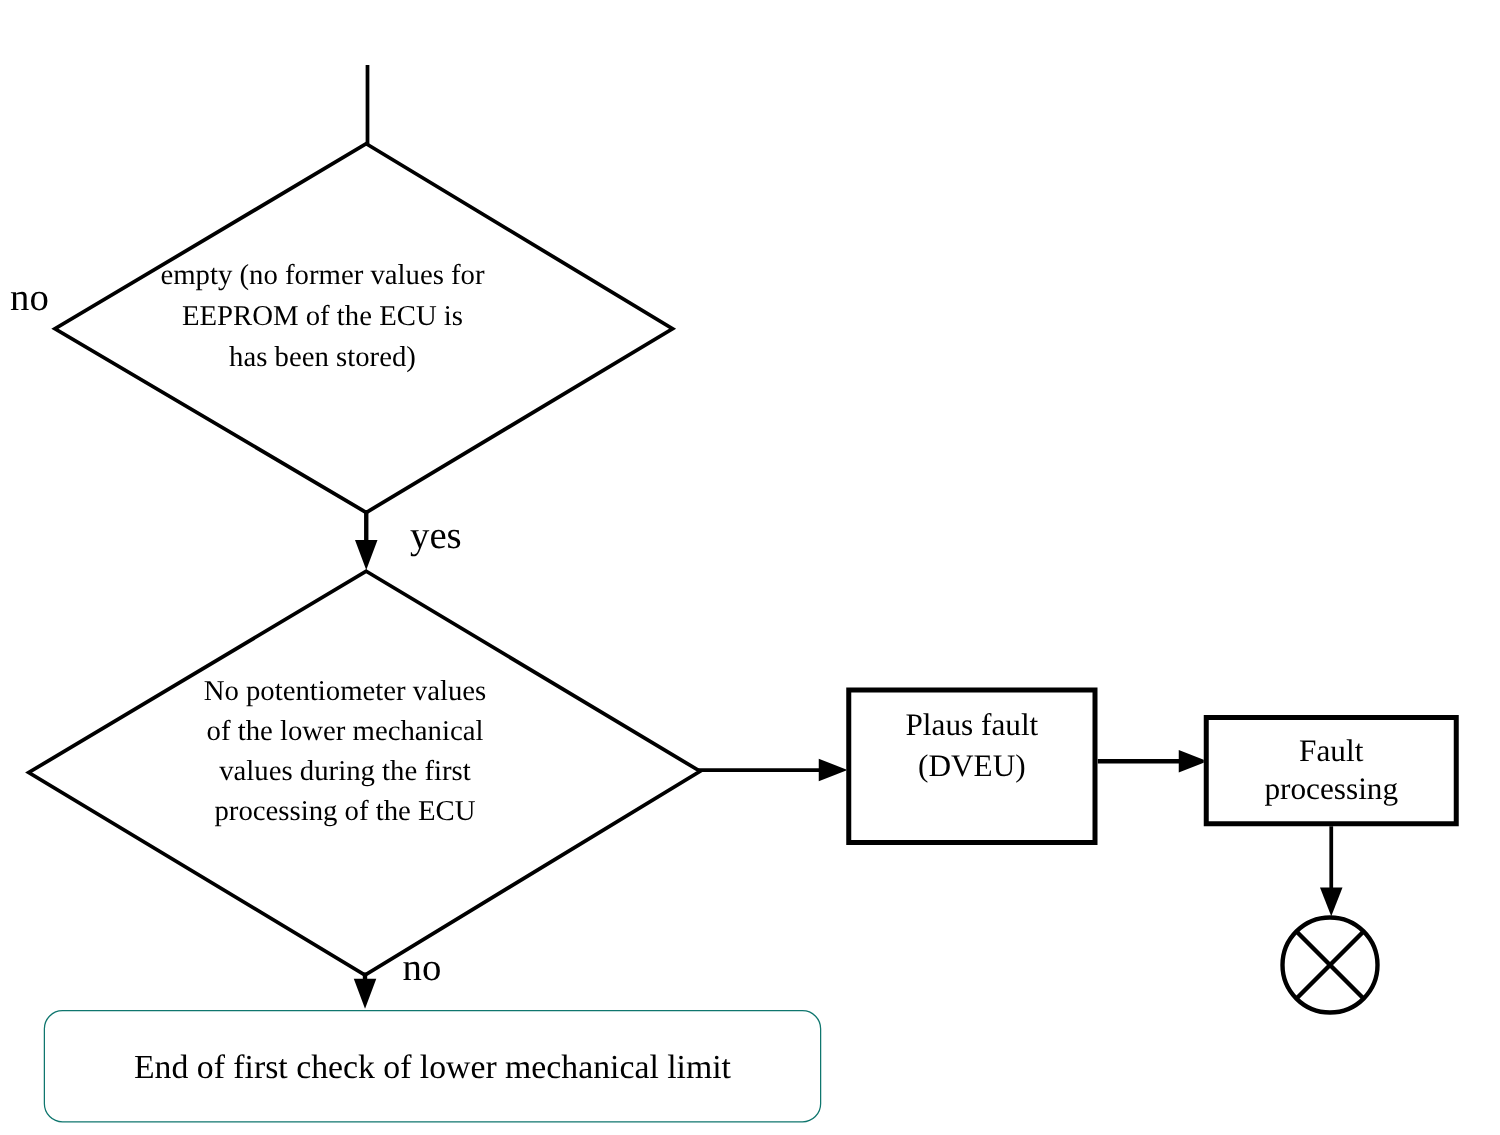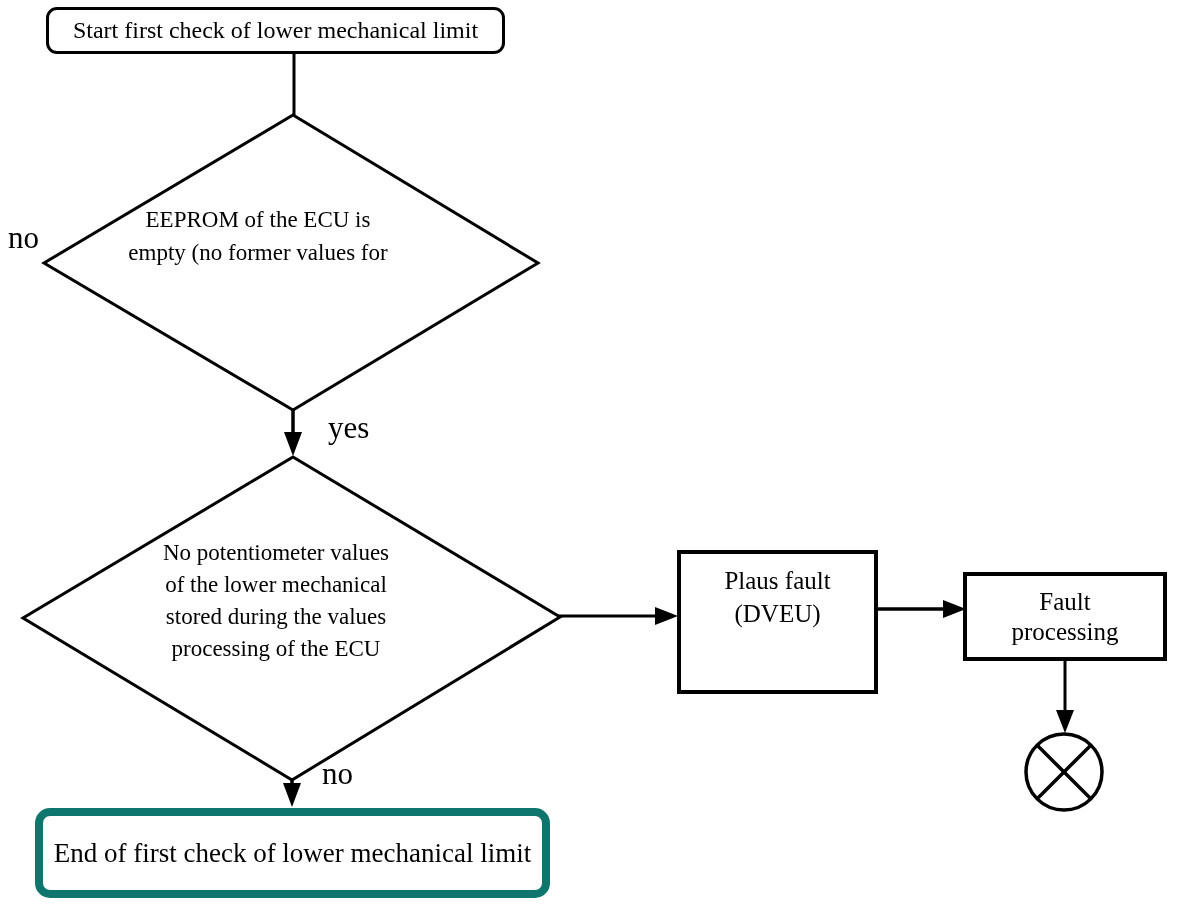--- a/index.html
+++ b/index.html
@@ -39,28 +39,28 @@
     flex-direction: column;
   }
   .start-box {
     left: 46px; top: 7px;
     width: 459px; height: 47px;
     border-radius: 11px;
     font-size: 24px;
   }
   .end-box {
     left: 35px; top: 808px;
-    width: 515px; height: 90px;
-    border: 8px solid #0f766e;
+    width: 622px; height: 90px;
+    border: 1px solid #0f766e;
     border-radius: 15px;
     font-size: 27px;
   }
   .plaus-box {
     left: 677px; top: 550px;
-    width: 201px; height: 144px;
+    width: 201px; height: 126px;
     justify-content: flex-start;
     padding-top: 10px;
     font-size: 25px;
     line-height: 33px;
   }
   .fault-box {
     left: 963px; top: 572px;
     width: 204px; height: 89px;
     font-size: 25px;
     line-height: 30px;
@@ -117,33 +117,31 @@
     <g>
       <circle cx="1064" cy="772" r="38" fill="#ffffff" stroke="#000" stroke-width="3.5"></circle>
       <line x1="1037.2" y1="745.2" x2="1090.8" y2="798.8" stroke="#000" stroke-width="3.5"></line>
       <line x1="1090.8" y1="745.2" x2="1037.2" y2="798.8" stroke="#000" stroke-width="3.5"></line>
     </g>
 
     <line x1="292" y1="778" x2="292" y2="788" stroke="#000" stroke-width="3.5"></line>
     <polygon points="292,807 283,783 301,783" fill="#000"></polygon>
   </svg>
 
-  <div class="node terminator start-box">
-    <span>Start first check of lower mechanical limit</span>
-  </div>
 
   <div class="diamond-text d1-text">
+    <div>empty (no former values for</div>
     <div>EEPROM of the ECU is</div>
-    <div>empty (no former values for</div>
+    <div>has been stored)</div>
   </div>
 
   <div class="diamond-text d2-text">
     <div>No potentiometer values</div>
     <div>of the lower mechanical</div>
-    <div>stored during the values</div>
+    <div>values during the first</div>
     <div>processing of the ECU</div>
   </div>
 
   <div class="edge-label label-no1">no</div>
   <div class="edge-label label-yes">yes</div>
   <div class="edge-label label-no2">no</div>
 
   <div class="node process plaus-box">
     <div>Plaus fault</div>
     <div>(DVEU)</div>

